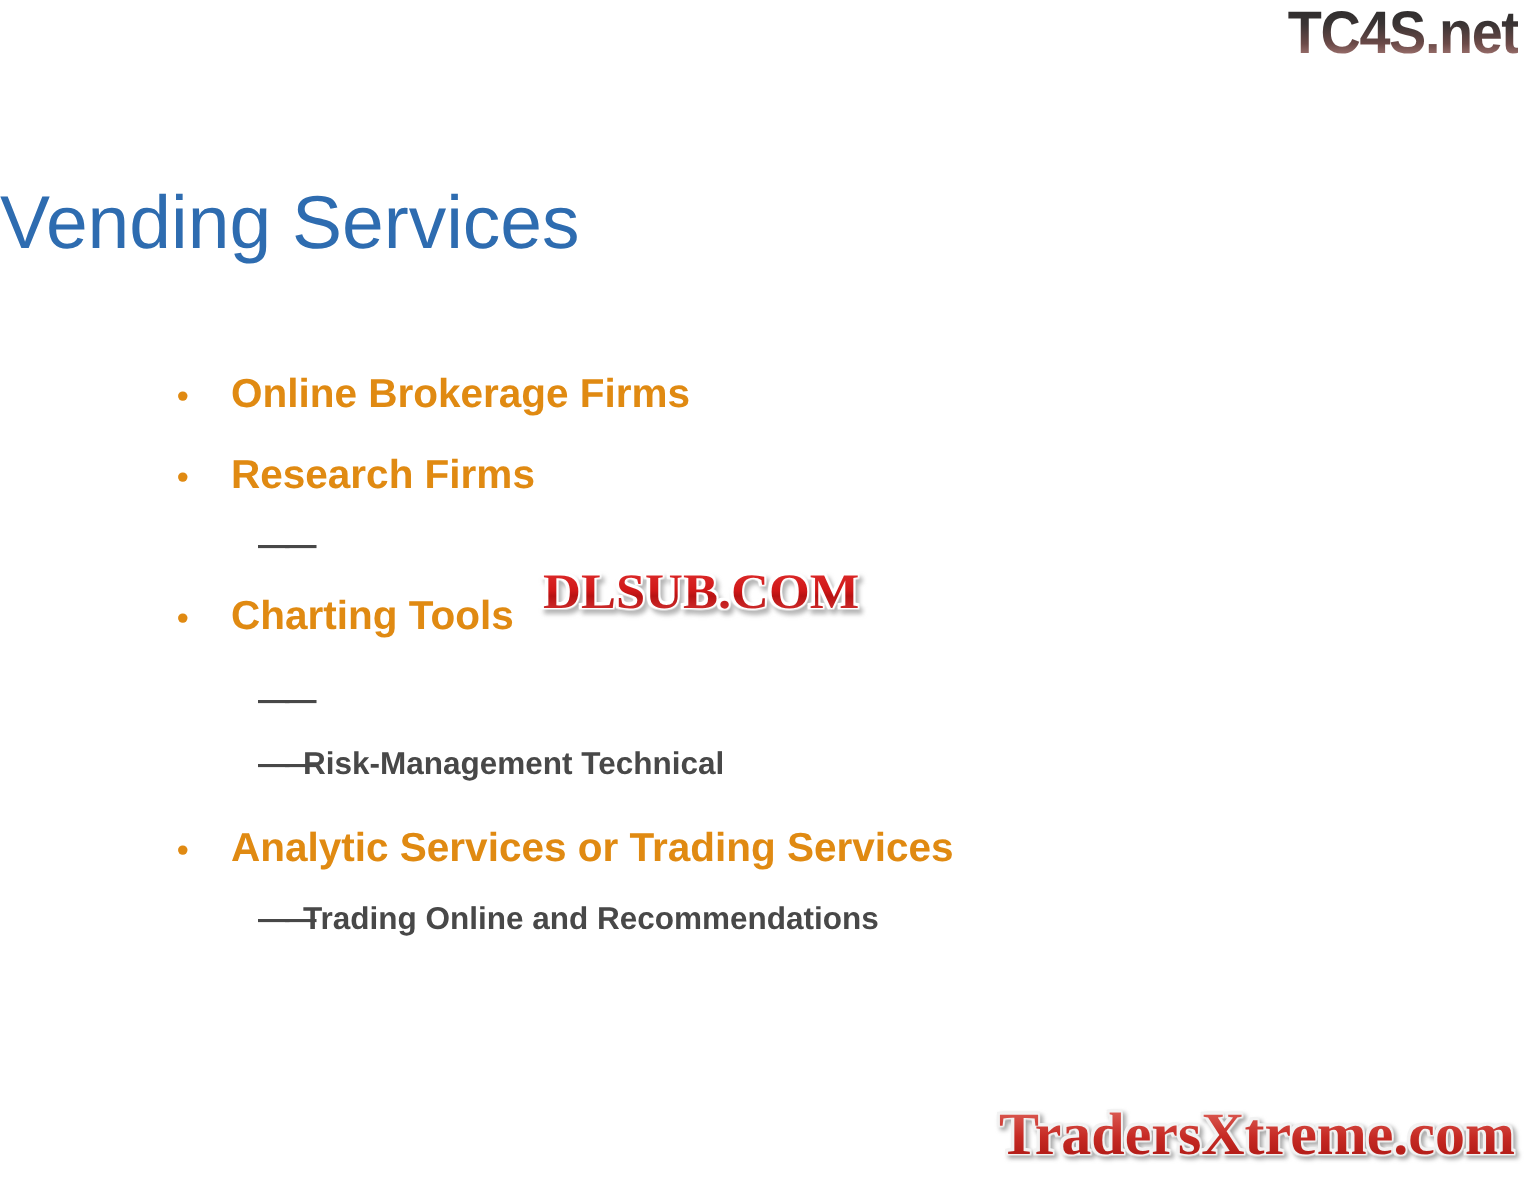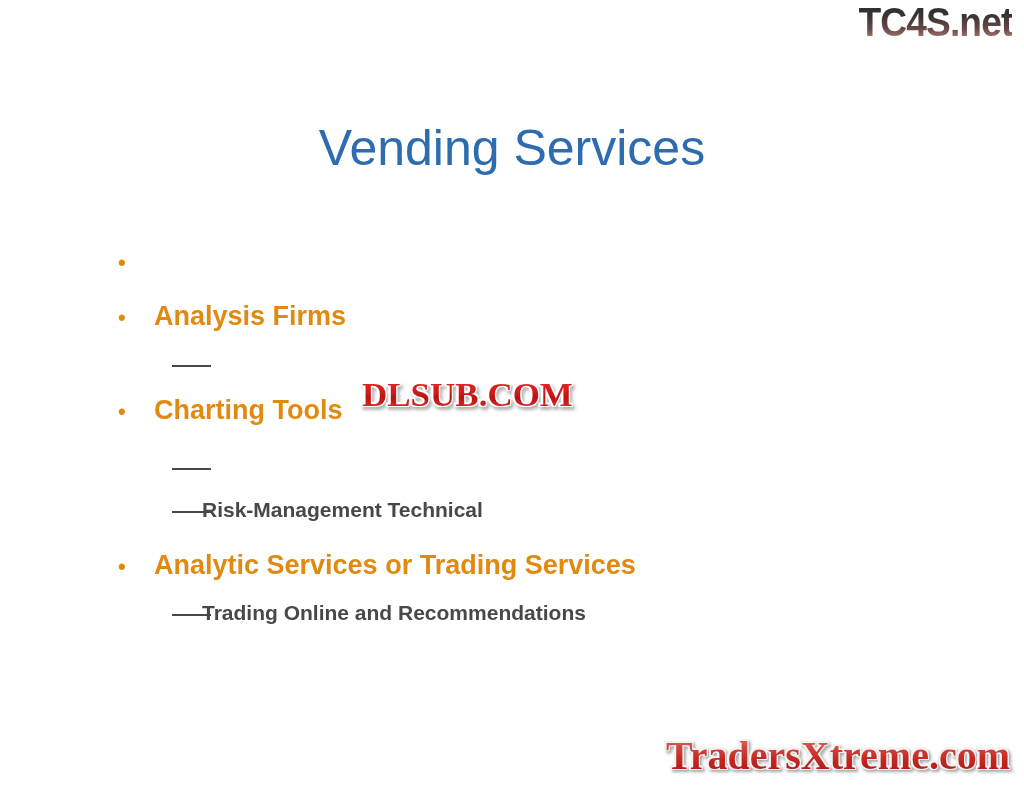--- a/index.html
+++ b/index.html
@@ -37,21 +37,21 @@
     transform-origin: right top;
     white-space: nowrap;
   }
 
   
   .slide-title {
     position: absolute;
     left: 0;
     top: 121px;
     width: 1024px;
-    text-align: center;
+    text-align: left;
     color: #2E6CB0;
     font-size: 50px;
     font-weight: normal;
     letter-spacing: 0px;
     line-height: 1.1;
   }
 
   
   .body-list {
     position: absolute;
@@ -159,25 +159,26 @@
 <div class="slide">
 
   <div class="tc4s-logo">TC4S.net</div>
 
   <div class="slide-title">Vending Services</div>
 
   <div class="body-list">
 
     <div class="bullet-row lvl1 gap-after">
       <span class="marker">•</span>
+      <span class="text">Online Brokerage Firms</span>
     </div>
 
     <div class="bullet-row lvl1">
       <span class="marker">•</span>
-      <span class="text">Analysis Firms</span>
+      <span class="text">Research Firms</span>
     </div>
 
     <div class="bullet-row lvl2">
       <span class="marker">——</span>
     </div>
 
     <div class="bullet-row lvl1">
       <span class="marker">•</span>
       <span class="text">Charting Tools</span>
     </div>

